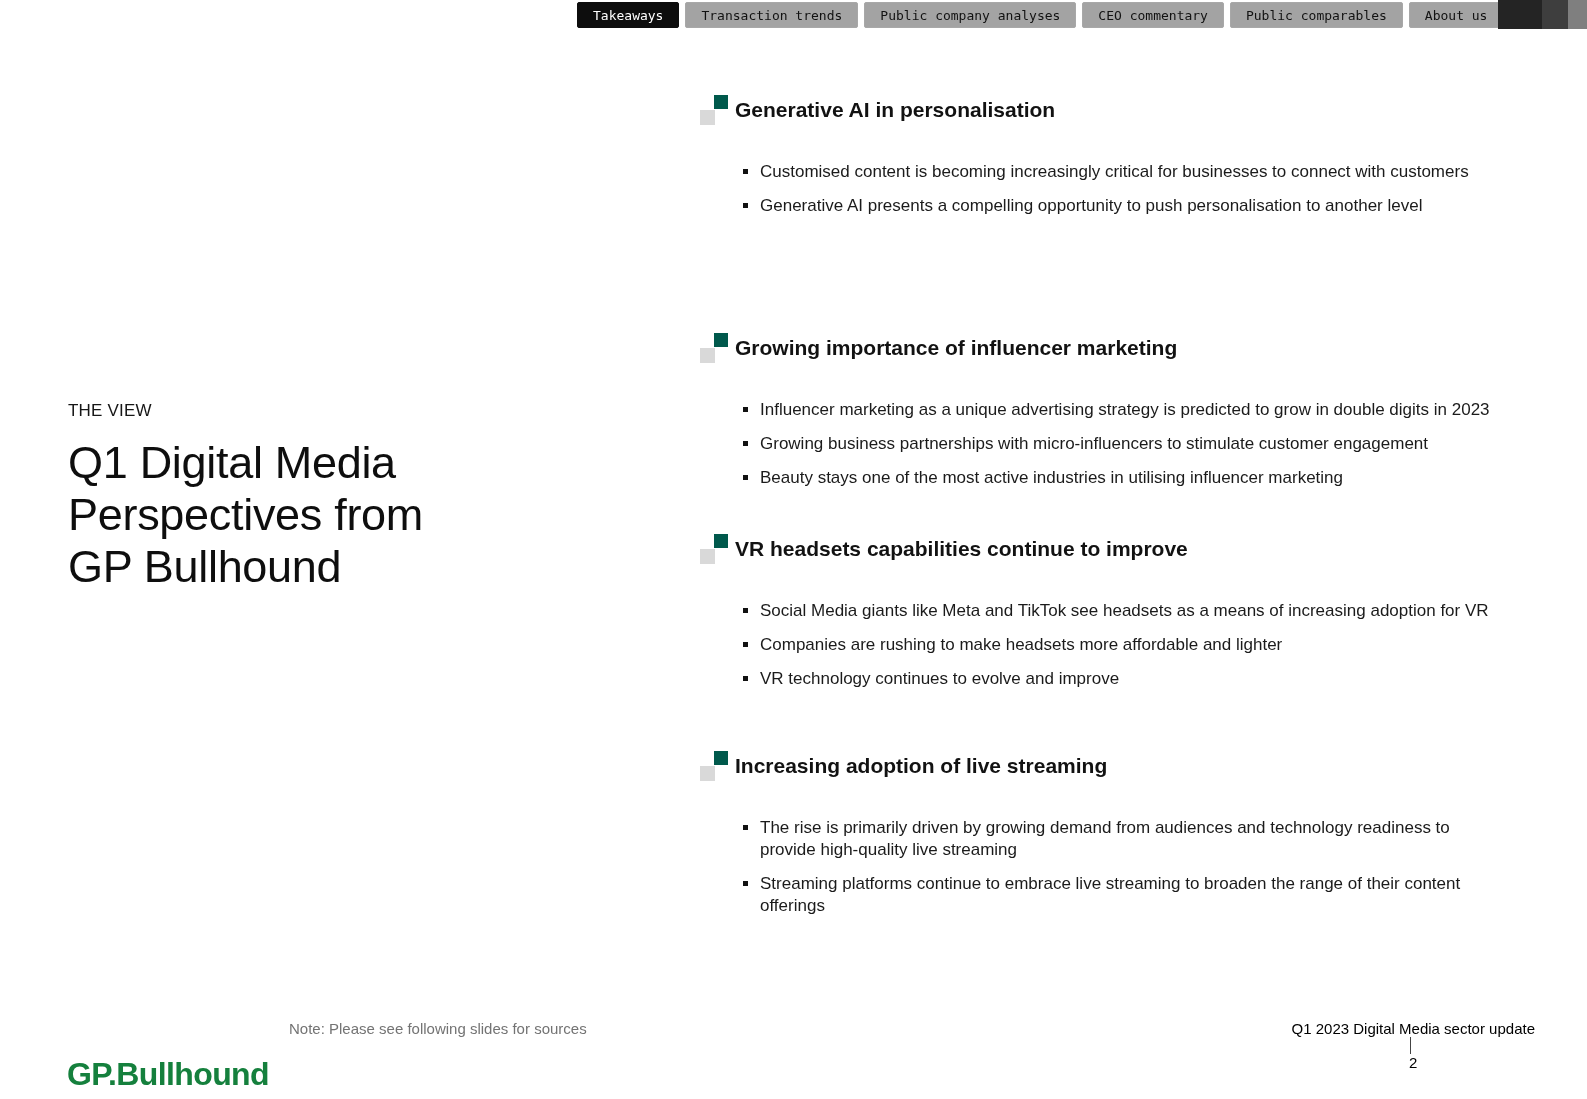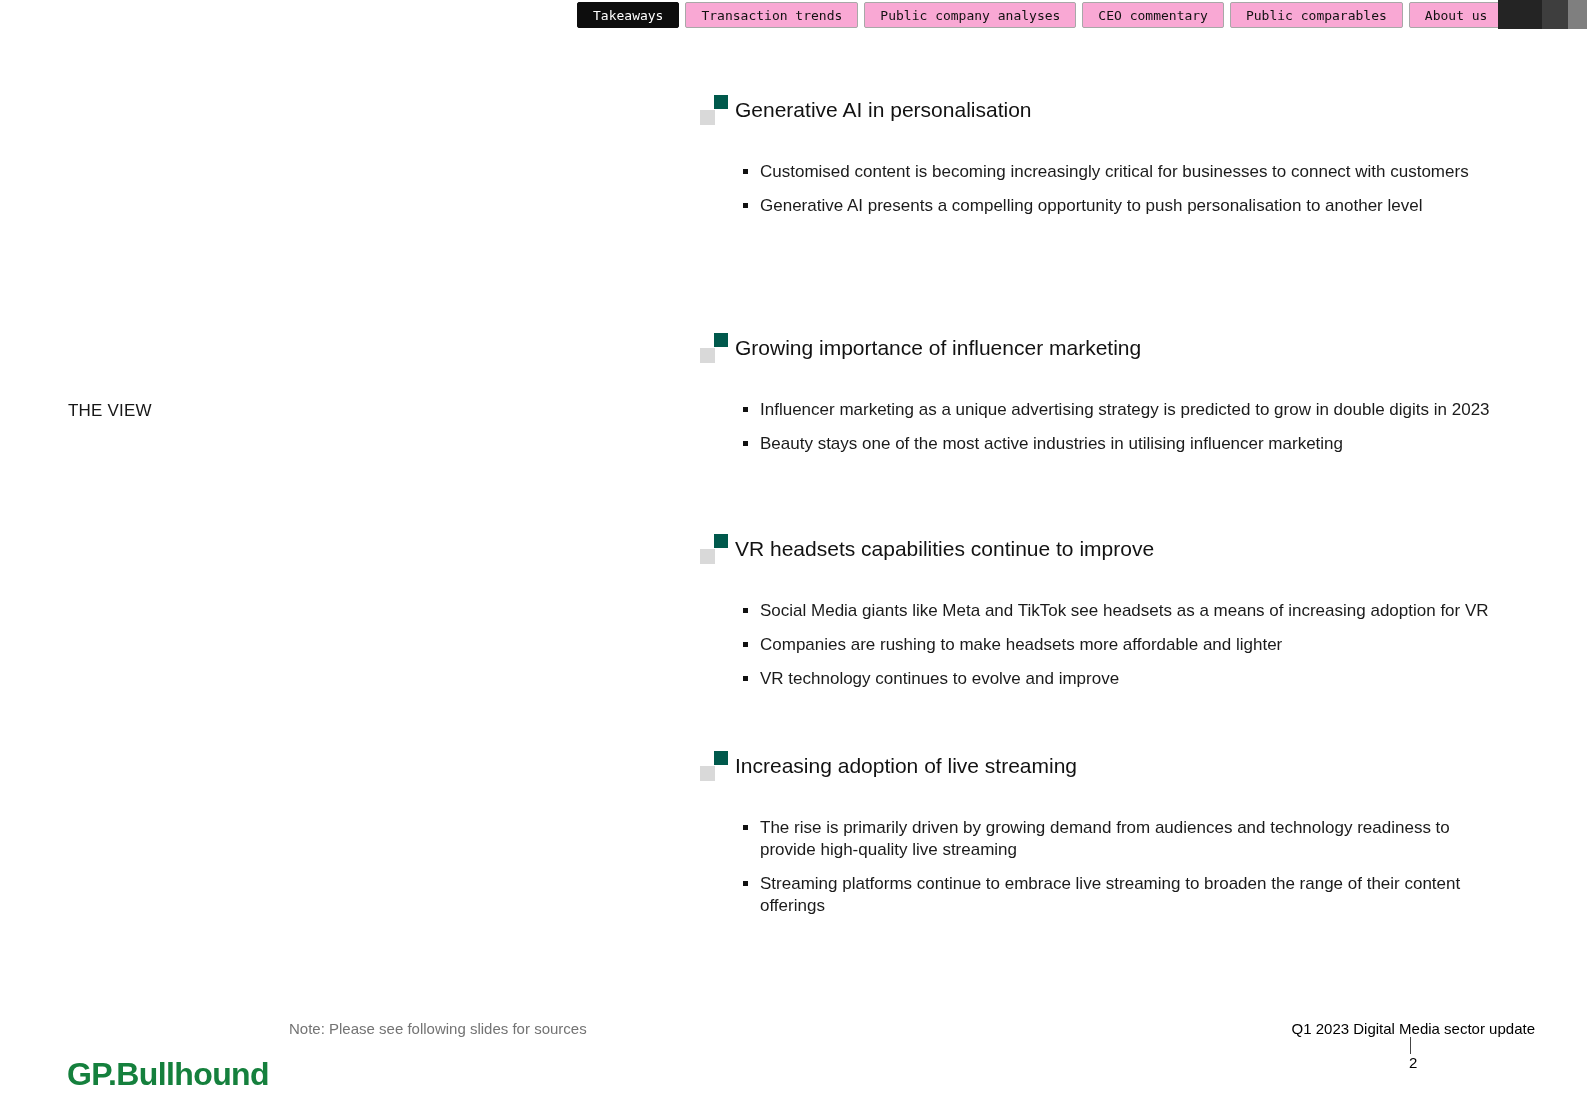--- a/index.html
+++ b/index.html
@@ -6,40 +6,40 @@
   .canvas{
     position:relative;width:1587px;height:1099px;background:#ffffff;
     font-family:"Liberation Sans", sans-serif;overflow:hidden;color:#161616;margin-left:8px;
   }
 
   
   .tabbar{position:absolute;left:569px;top:2px;display:flex;gap:6px;}
   .tab{
     box-sizing:border-box;height:26px;padding:0 15px;display:flex;align-items:center;
     font-family:"DejaVu Sans Mono", monospace;font-size:13px;color:#121212;
-    background:#f9a8d4;border:1px solid #a8a8a8;border-radius:2px;white-space:nowrap;cursor:pointer;
+    background:#a3a3a3;border:1px solid #a8a8a8;border-radius:2px;white-space:nowrap;cursor:pointer;
   }
   .tab.active{background:var(--tab-active,#0d0d0d);color:#fff;border-color:var(--tab-active,#0d0d0d);}
   .edge-block{position:absolute;top:0;height:29px;}
   .edge-block.b1{left:1490px;width:44px;background:#242424;}
   .edge-block.b2{left:1534px;width:26px;background:#3e3e3e;}
   .edge-block.b3{left:1560px;width:27px;background:#7f7f7f;}
 
   
   .leftpanel{position:absolute;left:60px;top:401px;width:480px;}
   .eyebrow{font-size:17px;letter-spacing:.2px;color:#161616;}
   .big-title{margin-top:16px;font-size:45px;line-height:52px;letter-spacing:-.3px;color:#0e0e0e;}
 
   
   .section{position:absolute;left:690px;width:815px;}
   .sec-head{position:relative;min-height:30px;padding-left:37px;}
   .sq-icon{position:absolute;left:0;top:0;width:31px;height:30px;display:block;}
   .sq-green{position:absolute;left:16px;top:0;width:14px;height:14px;background:var(--green,#00594c);}
   .sq-gray{position:absolute;left:2px;top:15px;width:15px;height:15px;background:var(--gray,#d9d9d9);}
-  .sec-title{margin:0;padding-top:2px;font-size:21px;font-weight:400;line-height:26px;color:#121212;}
+  .sec-title{margin:0;padding-top:2px;font-size:21px;font-weight:700;line-height:26px;color:#121212;}
   ul.bullets{list-style:none;margin:36px 0 0 45px;padding:0;}
   ul.bullets li{
     position:relative;padding-left:17px;margin-bottom:12px;max-width:730px;
     font-size:17px;line-height:22px;color:#1b1b1b;
   }
   ul.bullets li::before{content:"";position:absolute;left:0;top:8px;width:5px;height:5px;background:#111;}
   .sec1{top:95px;}.sec2{top:333px;}.sec3{top:534px;}.sec4{top:751px;}
 
   
   .logo{position:absolute;left:59px;top:1056px;font-size:32px;font-weight:700;letter-spacing:-.6px;color:#15803d;}
@@ -59,20 +59,25 @@
     <button class="tab">CEO commentary</button>
     <button class="tab">Public comparables</button>
     <button class="tab">About us</button>
   </nav>
   <div class="edge-block b1"></div>
   <div class="edge-block b2"></div>
   <div class="edge-block b3"></div>
 
   <div class="leftpanel">
     <div class="eyebrow">THE VIEW</div>
+    <div class="big-title">
+      <div>Q1 Digital Media</div>
+      <div>Perspectives from</div>
+      <div>GP Bullhound</div>
+    </div>
   </div>
 
   <section class="section sec1">
     <div class="sec-head">
       <span class="sq-icon">
         <i class="sq-green"></i>
         <i class="sq-gray"></i>
       </span>
       <h2 class="sec-title">Generative AI in personalisation</h2>
     </div>
@@ -85,20 +90,21 @@
   <section class="section sec2">
     <div class="sec-head">
       <span class="sq-icon">
         <i class="sq-green"></i>
         <i class="sq-gray"></i>
       </span>
       <h2 class="sec-title">Growing importance of influencer marketing</h2>
     </div>
     <ul class="bullets">
       <li>Influencer marketing as a unique advertising strategy is predicted to grow in double digits in 2023</li>
+      <li>Growing business partnerships with micro-influencers to stimulate customer engagement</li>
       <li>Beauty stays one of the most active industries in utilising influencer marketing</li>
     </ul>
   </section>
 
   <section class="section sec3">
     <div class="sec-head">
       <span class="sq-icon">
         <i class="sq-green"></i>
         <i class="sq-gray"></i>
       </span>

